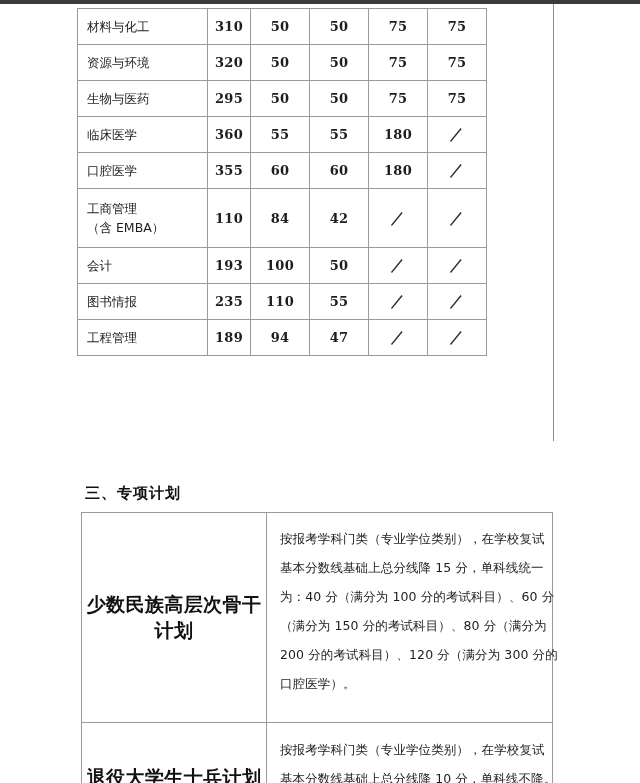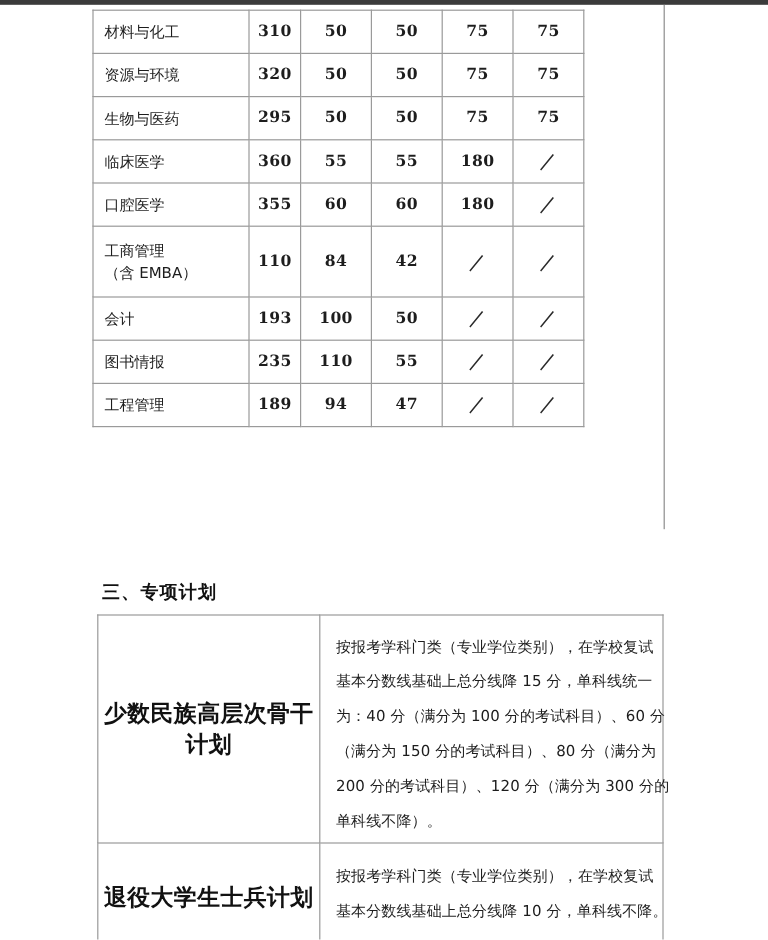--- a/index.html
+++ b/index.html
@@ -115,21 +115,21 @@
   }
   .programs-table td.prog-name {
     width: 184px;
     text-align: center;
     font-size: 19px;
     font-weight: bold;
     color: #111;
     letter-spacing: 0.4px;
   }
   .programs-table td.prog-desc {
-    padding: 11px 14px 2px 13px;
+    padding: 11px 14px 22px 13px;
     vertical-align: top;
     margin-top: 17px;
   }
   .desc-line {
     display: block;
     font-size: 12.5px;
     line-height: 29px;
     color: #1d1d1d;
     white-space: nowrap;
     letter-spacing: 0.1px;
@@ -247,21 +247,21 @@
   <table class="programs-table">
     <tbody id="programs-body">
         <tr class="row-minority">
           <td class="prog-name">少数民族高层次骨干计划</td>
           <td class="prog-desc">
             <span class="desc-line">按报考学科门类（专业学位类别），在学校复试</span>
             <span class="desc-line">基本分数线基础上总分线降 15 分，单科线统一</span>
             <span class="desc-line">为：40 分（满分为 100 分的考试科目）、60 分</span>
             <span class="desc-line">（满分为 150 分的考试科目）、80 分（满分为</span>
             <span class="desc-line">200 分的考试科目）、120 分（满分为 300 分的</span>
-            <span class="desc-line">单科线不降）。</span>
+            <span class="desc-line">口腔医学）。</span>
           </td>
         </tr>
         <tr class="row-veteran">
           <td class="prog-name">退役大学生士兵计划</td>
           <td class="prog-desc">
             <span class="desc-line">按报考学科门类（专业学位类别），在学校复试</span>
             <span class="desc-line">基本分数线基础上总分线降 10 分，单科线不降。</span>
           </td>
         </tr>
       </tbody>

